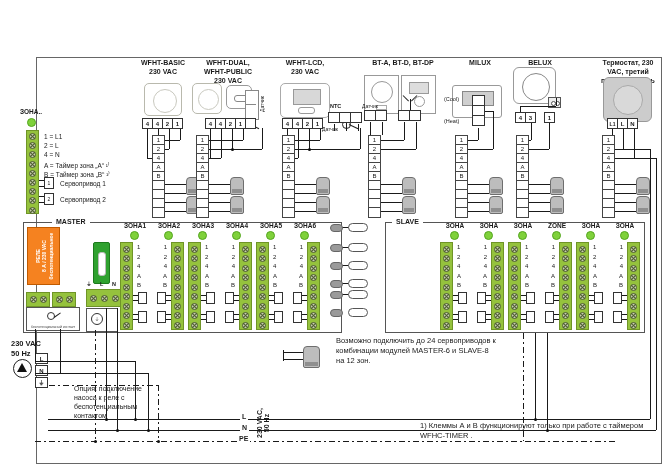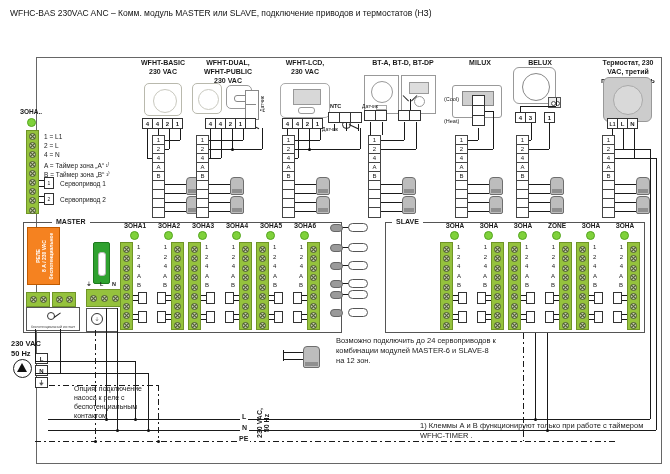--- a/index.html
+++ b/index.html
@@ -39,21 +39,20 @@
   .jwhite{position:absolute;width:20px;height:9px;border-radius:4.5px;background:#fff;border:1px solid #555;box-sizing:border-box}
   .earth{font-family:"DejaVu Sans",sans-serif}
   .rotwrap{position:absolute}
   .rotwrap>div{position:absolute;left:50%;top:50%;transform:translate(-50%,-50%) rotate(-90deg);text-align:center;white-space:pre-line}
 </style>
 </head>
 <body>
 
 <div class="page" id="pg">
 
-  <div class="title">WFHC-BAS 230VAC ANC – Комм. модуль  MASTER или SLAVE, подключение приводов и термостатов  (НЗ)</div>
   <div class="outer"></div>
 
   <div class="colhead" style="left:128px;top:59px;width:70px">WFHT-BASIC
 230 VAC</div>
   <div class="colhead" style="left:192px;top:59px;width:72px">WFHT-DUAL,
 WFHT-PUBLIC
 230 VAC</div>
   <div class="colhead" style="left:269px;top:59px;width:72px">WFHT-LCD,
 230 VAC</div>
   <div class="colhead" style="left:357px;top:59px;width:92px">BT-A, BT-D, BT-DP</div>

